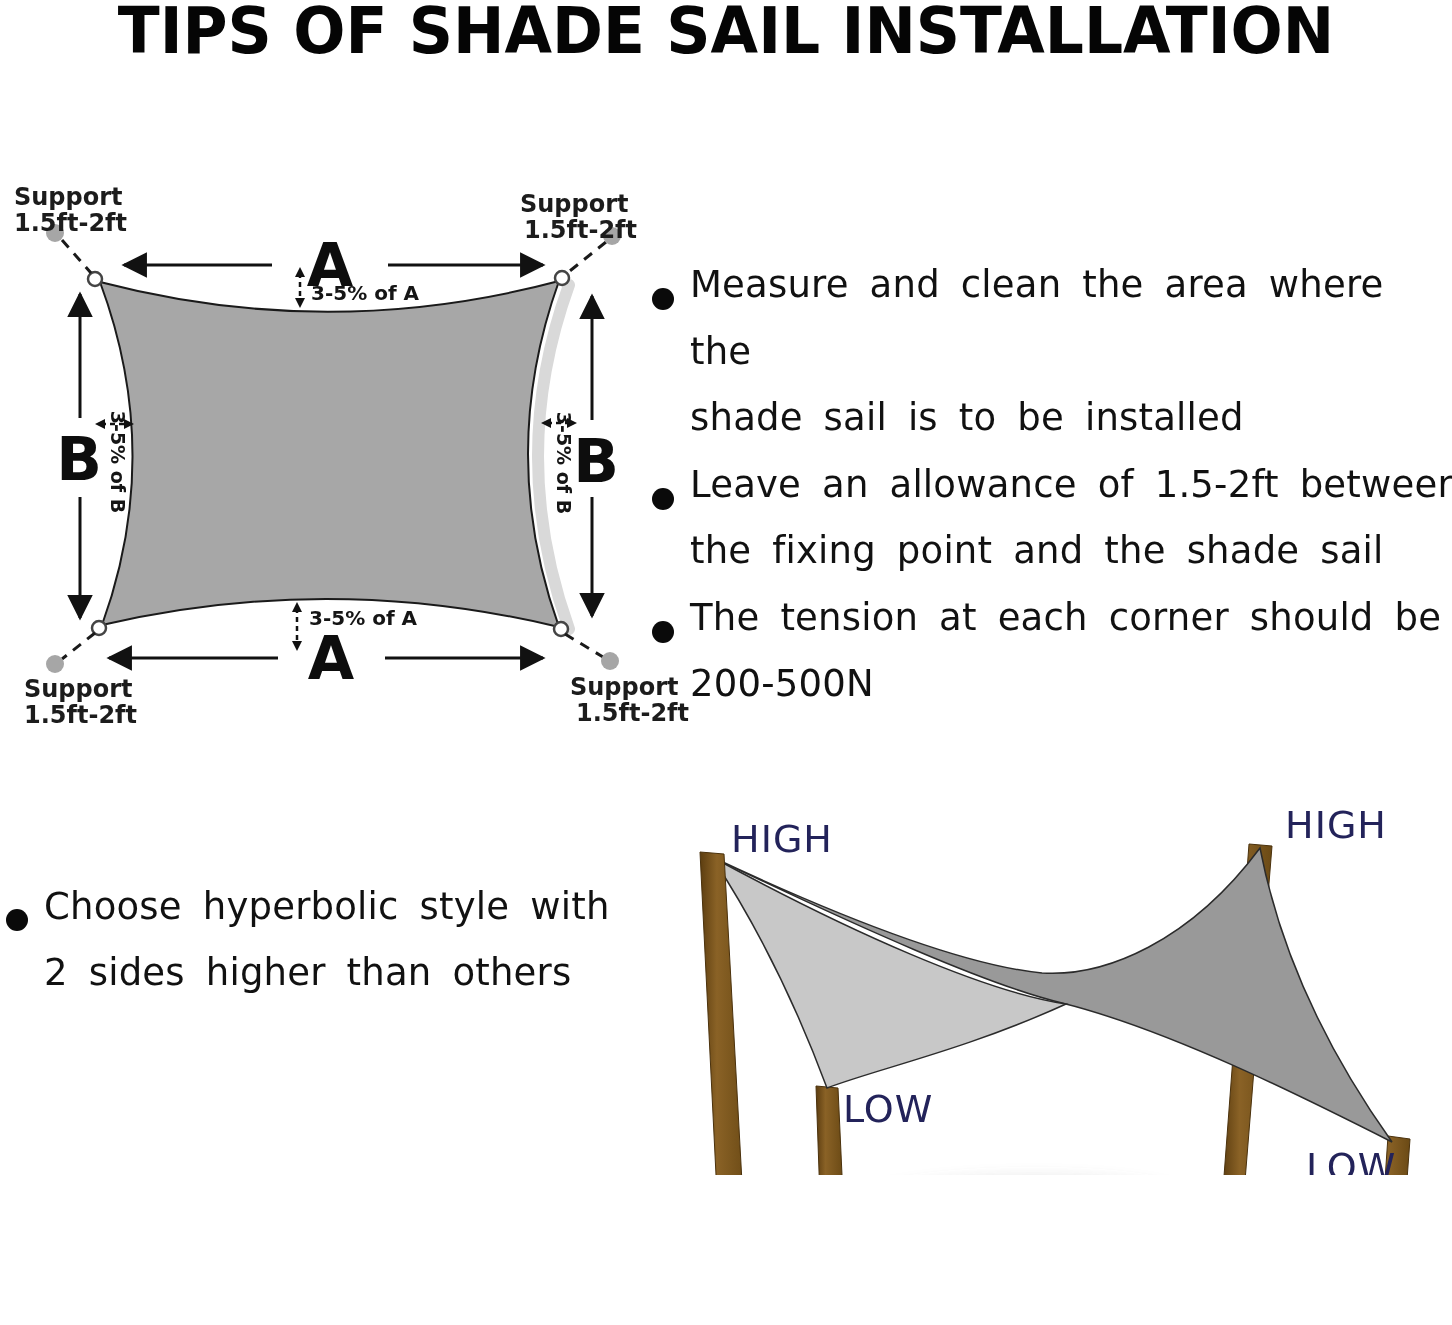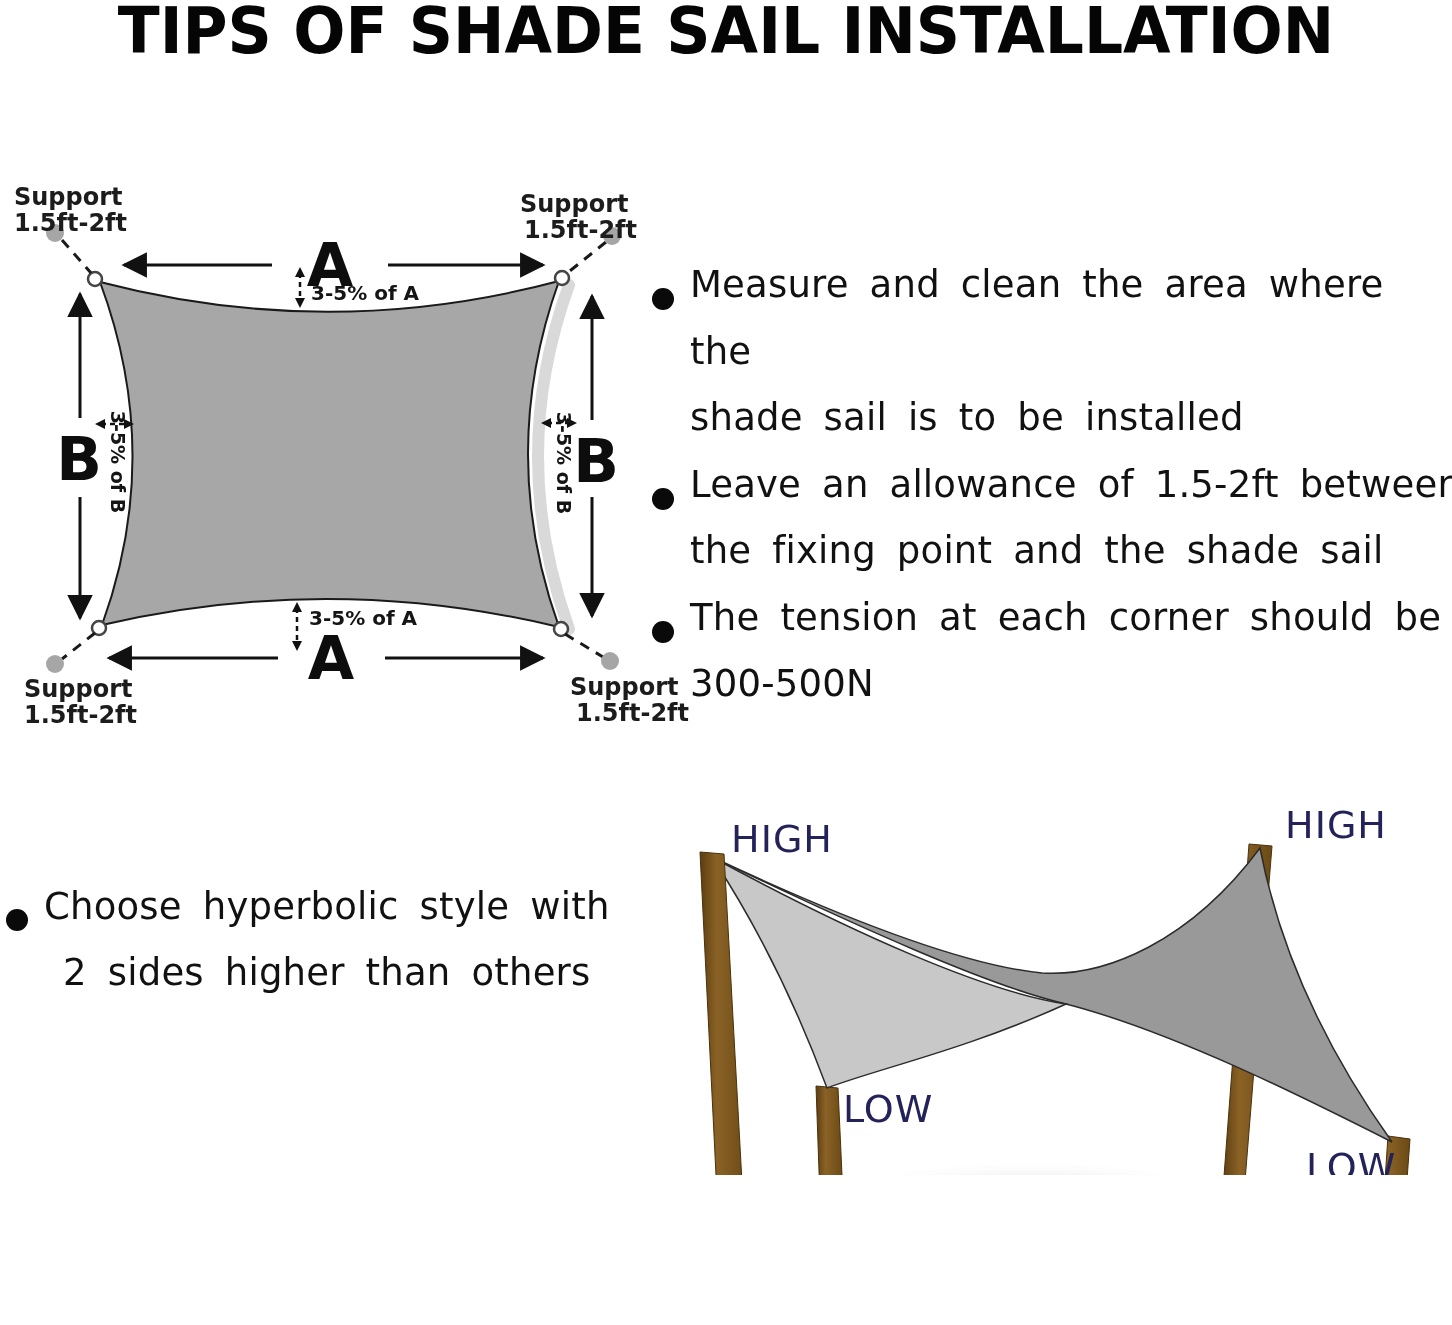--- a/index.html
+++ b/index.html
@@ -15,21 +15,21 @@
   .tips{position:absolute;}
   .tips-right{left:652px;top:252px;width:810px;}
   .tips-left{left:6px;top:874px;width:660px;}
   .tip{display:flex;align-items:flex-start;}
   .tip-dot{flex:0 0 auto;width:22px;height:22px;border-radius:50%;background:#0a0a0a;margin:36px 16px 0 0;}
   .tips-left .tip-dot{margin-top:35px;}
   .tip-text{
     font-size:37px;line-height:66.5px;white-space:pre-line;color:#111111;
     word-spacing:9px;letter-spacing:0.2px;
   }
-  .tips-left .tip-text{line-height:65.5px;text-align:center;}
+  .tips-left .tip-text{line-height:65.5px;}
   svg{position:absolute;overflow:visible;}
   svg text{font-family:"DejaVu Sans","Liberation Sans",sans-serif;}
   .dim-letter{font-size:60px;font-weight:bold;fill:#0d0d0d;}
   .sag-label{font-size:20px;font-weight:bold;fill:#151515;}
   .support-label{font-size:24px;font-weight:600;fill:#1c1c1c;}
   .hilo-label{font-size:38px;fill:#23235a;font-weight:500;letter-spacing:1px;}
 </style>
 </head>
 <body>
 
@@ -116,21 +116,21 @@
 shade sail is to be installed</div>
     </div>
     <div class="tip">
       <div class="tip-dot"></div>
       <div class="tip-text">Leave an allowance of 1.5-2ft between
 the fixing point and the shade sail</div>
     </div>
     <div class="tip">
       <div class="tip-dot"></div>
       <div class="tip-text">The tension at each corner should be
-300-500N</div>
+200-500N</div>
     </div>
   </div>
 
   <div class="tips tips-left">
     <div class="tip">
       <div class="tip-dot"></div>
       <div class="tip-text">Choose hyperbolic style with
 2 sides higher than others</div>
     </div>
   </div>

